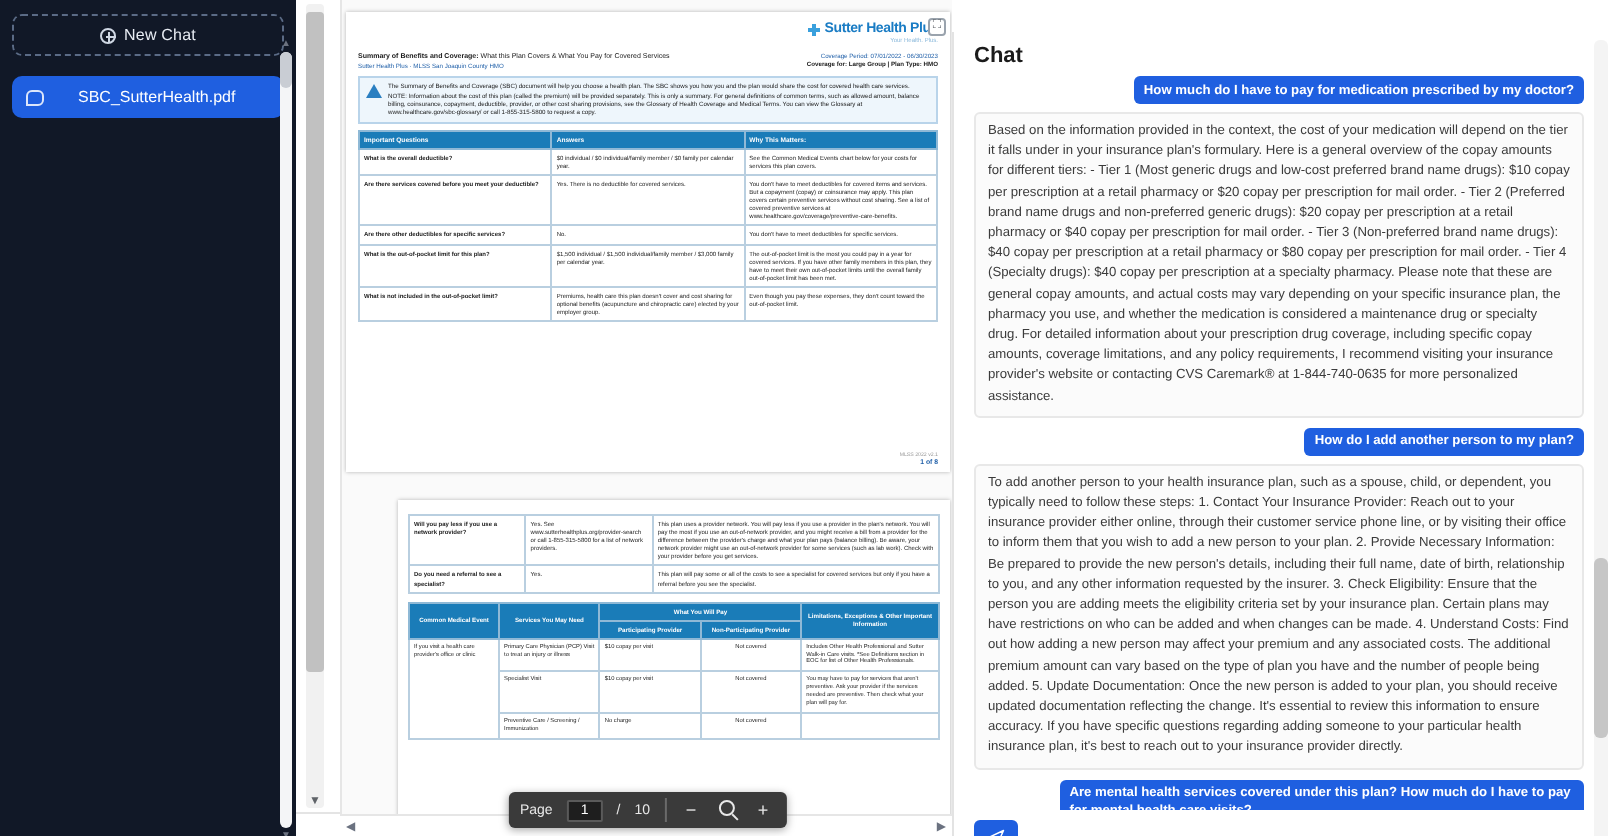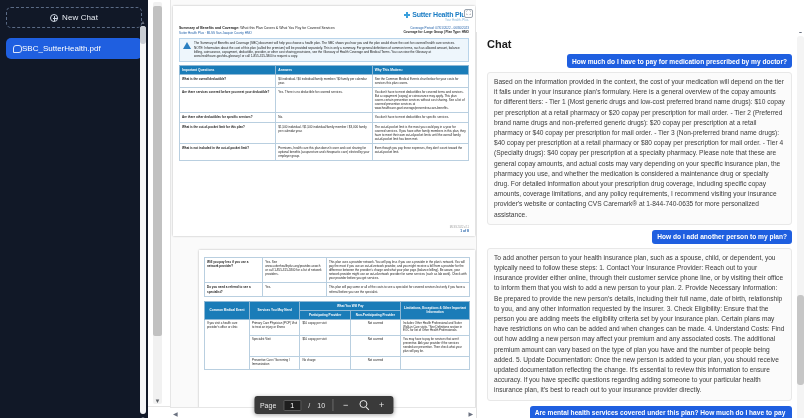--- a/index.html
+++ b/index.html
@@ -7,20 +7,21 @@
     margin: 0; padding: 0;
     width: 806px; height: 418px;
     overflow: hidden;
     background: #ffffff;
     font-family: "Liberation Sans", sans-serif;
   }
   #app {
     display: flex;
     width: 806px; height: 418px;
     position: relative;
+    align-items: center;
   }
 
   
   .sidebar {
     width: 148px;
     min-width: 148px;
     height: 418px;
     background: #111827;
     padding: 7px 6px 0 6px;
     position: relative;
@@ -55,21 +56,21 @@
   .plus-circle::before { left: 1.5px; top: 3px; width: 5px; height: 1px; }
   .plus-circle::after { top: 1.5px; left: 3px; height: 5px; width: 1px; }
 
   .file-item {
     margin-top: 10px;
     height: 21px;
     background: #1f5fe0;
     border-radius: 5px;
     display: flex;
     align-items: center;
-    gap: 0;
+    gap: 17px;
     padding: 0 7px;
     color: #ffffff;
     font-size: 8px;
     cursor: pointer;
   }
   .chat-bubble-icon {
     width: 9px; height: 8px;
     border: 1.1px solid #dce6fb;
     border-radius: 3px 3px 3px 0;
     flex: 0 0 auto;

